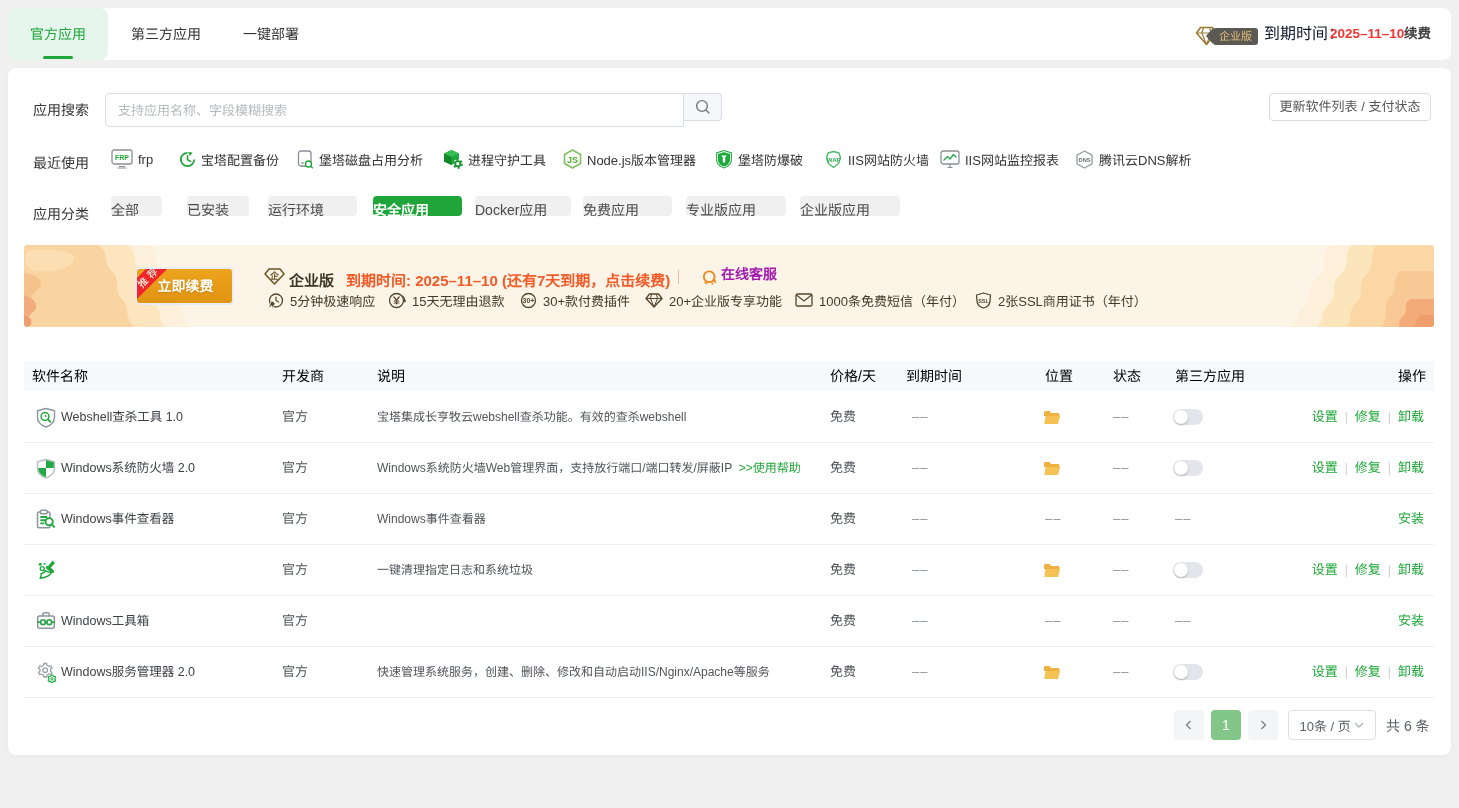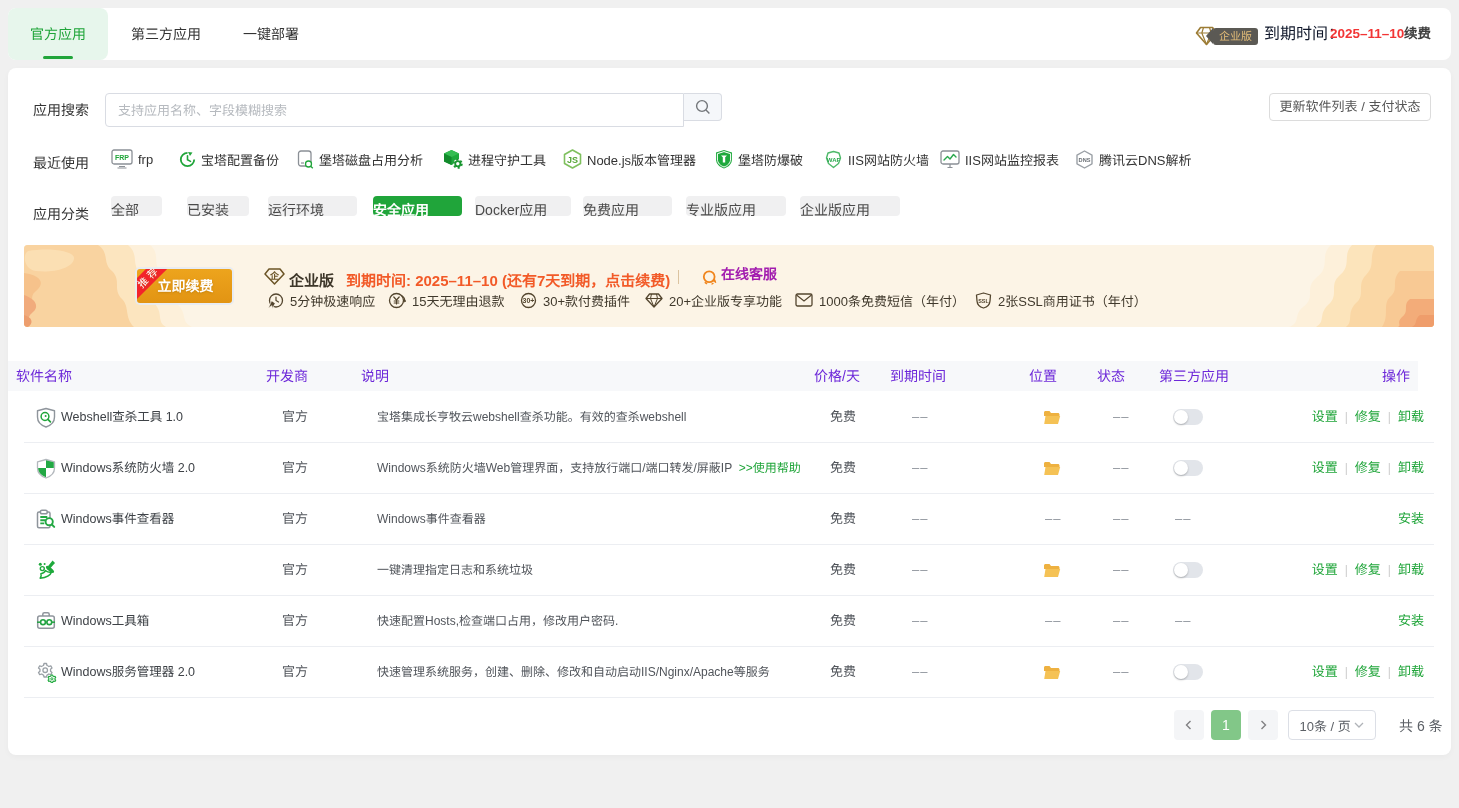--- a/index.html
+++ b/index.html
@@ -35,39 +35,39 @@
 
 .chip{position:absolute;top:128px;height:20px;border-radius:4px;background:#f0f0f1;color:#4a4a4a;font-size:14px;line-height:28px}
 .chip.sel{background:#20a53a;color:#fff;font-weight:bold;font-size:14px}
 
 #banner{position:absolute;left:16px;top:177px;width:1410px;height:82px;background:#fcf4e6;border-radius:4px;overflow:hidden}
 #renewbtn{position:absolute;left:113px;top:24px;width:95px;height:34px;background:linear-gradient(180deg,#eda41d,#e29413);border-radius:3px;color:#fff;font-size:14px;font-weight:bold;text-align:center;line-height:34px;letter-spacing:0;box-shadow:0 0 0 2px rgba(230,235,244,.9);overflow:hidden;text-indent:2px;text-shadow:0 1px 2px rgba(170,110,0,.5)}
 #ribbon{position:absolute;left:-14px;top:1px;width:50px;height:15px;background:#f3232b;color:#fff;font-size:10px;text-align:center;line-height:15px;transform:rotate(-45deg);letter-spacing:3px;font-weight:normal;text-indent:2px}
 .bl2{position:absolute;top:45px;height:20px;display:flex;align-items:center;white-space:nowrap;font-size:13px;color:#40392c}
 .bl2 svg{margin-right:6px}
 
-#thead{position:absolute;left:0;top:293px;width:1410px;height:30px;background:#f7f8fa;color:#6d28d9;font-size:14px}
+#thead{position:absolute;left:16px;top:293px;width:1410px;height:30px;background:#f7f8fa;color:#000000;font-size:14px}
 #thead span{position:absolute;top:0;line-height:30px}
 .trow{position:absolute;left:16px;width:1410px;height:51px;border-bottom:1px solid #eceef2;font-size:13px;color:#51555b}
 .trow .name{position:absolute;left:37px;top:0;line-height:50px;color:#3e4247;font-size:12.5px}
 .trow .icon{position:absolute;left:12px;top:15px}
 .trow>span{position:absolute;line-height:50px;white-space:nowrap}
 .dash{color:#8d939b;letter-spacing:1px;font-size:13px}
 .glink{color:#20a53a}
 .desc{font-size:12px}
 .desc .glink{font-size:12px}
 .sep{color:#ccc;padding:0 7px;font-size:12px}
 .toggle{position:absolute;left:1149px;top:17px;width:30px;height:16px;background:#e2e5ea;border-radius:8px}
 .toggle i{position:absolute;left:1px;top:1px;width:14px;height:14px;background:#fff;border-radius:50%;box-shadow:0 1px 2px rgba(0,0,0,.25)}
 .acts{position:absolute;right:10px;top:0;line-height:50px;font-size:13px;white-space:nowrap}
 
 #pager{position:absolute;left:1166px;top:642px;height:30px;display:flex;align-items:center}
 .pbtn{width:30px;height:30px;border-radius:4px;background:#f4f5f7;color:#808084;display:flex;align-items:center;justify-content:center;margin-right:7px}
 .pcur{width:30px;height:30px;border-radius:4px;background:#82c788;color:#fff;font-size:14px;display:flex;align-items:center;justify-content:center;margin-right:7px}
-#psize{width:88px;height:30px;border:1px solid #dcdfe6;border-radius:4px;color:#5c6066;font-size:13px;display:flex;align-items:center;justify-content:center;margin-right:23px}
+#psize{width:88px;height:30px;border:1px solid #dcdfe6;border-radius:4px;color:#5c6066;font-size:13px;display:flex;align-items:center;justify-content:center;margin-right:10px}
 #ptotal{color:#5c6066;font-size:14px}
 </style>
 </head>
 <body>
 <div id="page">
 
   <div id="topbar">
     <div id="tab1">官方应用<div class="ul"></div></div>
     <span class="tabtxt" style="left:123px">第三方应用</span>
     <span class="tabtxt" style="left:235px">一键部署</span>
@@ -351,21 +351,20 @@
     <div class="trow" style="top:528px">
       <svg class="icon" width="20" height="19" viewBox="0 0 20 19">
         <rect x="1.7" y="5" width="16.6" height="12.3" rx="2" fill="none" stroke="#8f959c" stroke-width="1.5"></rect>
         <path d="M6.8 5 V3.2 C6.8 2.4 7.5 1.8 8.3 1.8 H11.7 C12.5 1.8 13.2 2.4 13.2 3.2 V5" fill="none" stroke="#8f959c" stroke-width="1.5"></path>
         <path d="M1 11.2 H19" stroke="#23a343" stroke-width="1.5"></path>
         <circle cx="7" cy="11.2" r="2.4" fill="#fff" stroke="#23a343" stroke-width="1.6"></circle>
         <circle cx="13.3" cy="11.2" r="2.4" fill="#fff" stroke="#23a343" stroke-width="1.6"></circle>
       </svg>
       <span class="name">Windows工具箱</span>
       <span style="left:258px">官方</span>
-      <span class="desc" style="left:353px">快速配置Hosts,检查端口占用，修改用户密码.</span>
       <span style="left:806px">免费</span>
       <span class="dash" style="left:888px">––</span>
       <span class="dash" style="left:1021px">––</span>
       <span class="dash" style="left:1089px">––</span>
       <span class="dash" style="left:1151px">––</span>
       <span class="acts"><span class="glink">安装</span></span>
     </div>
     <div class="trow" style="top:578.5px;border-bottom:1px solid #eceef2">
       <svg class="icon" width="21" height="21" viewBox="0 0 21 21">
         <path d="M8 1.5 H10.5 L11 3.5 A5.5 5.5 0 0 1 12.8 4.5 L14.8 3.8 L16 6 L14.5 7.3 A5.5 5.5 0 0 1 14.5 9.2 L16 10.5 L14.8 12.7 L12.8 12 A5.5 5.5 0 0 1 11 13 L10.5 15 H8 L7.5 13 A5.5 5.5 0 0 1 5.7 12 L3.7 12.7 L2.5 10.5 L4 9.2 A5.5 5.5 0 0 1 4 7.3 L2.5 6 L3.7 3.8 L5.7 4.5 A5.5 5.5 0 0 1 7.5 3.5 Z" fill="none" stroke="#9aa0a6" stroke-width="1.3" stroke-linejoin="round"></path>

